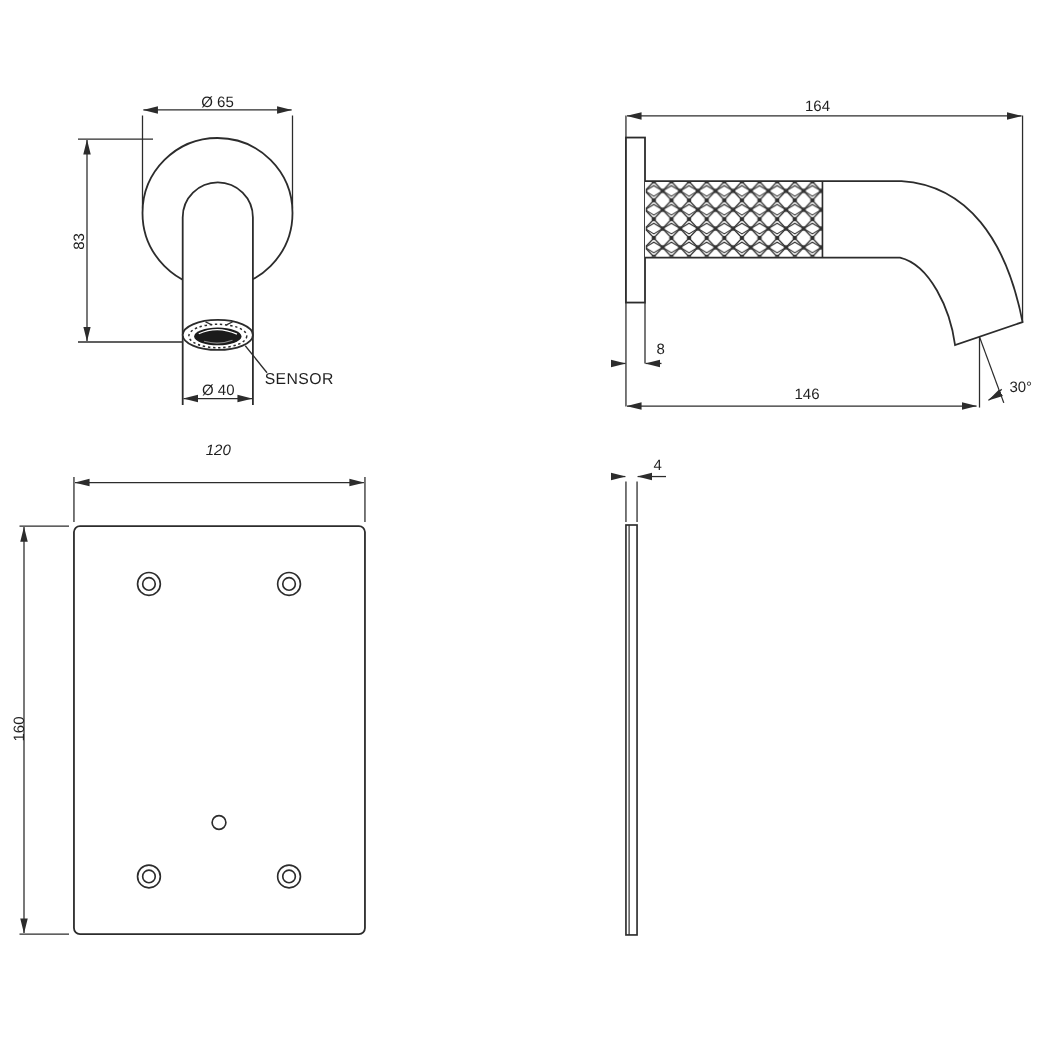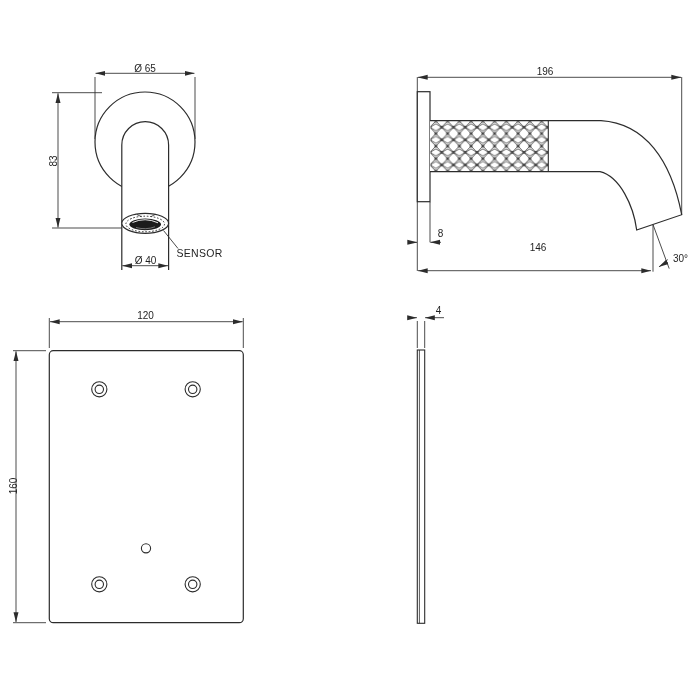--- a/index.html
+++ b/index.html
@@ -132,22 +132,22 @@
       <rect x="417.3" y="350" width="7.4" height="273.3" fill="#ffffff" stroke-width="1.1"></rect>
       <line x1="419.4" y1="350" x2="419.4" y2="623.3" stroke-width="0.8"></line>
     </g>
   </svg>
 
   <div class="lbl" style="left:145px;top:68.5px;">Ø 65</div>
   <div class="lbl rot" style="left:53.5px;top:161px;">83</div>
   <div class="lbl" style="left:145.5px;top:260.5px;">Ø 40</div>
   <div class="lbl sensor" style="left:199.5px;top:252.5px;">SENSOR</div>
 
-  <div class="lbl" style="left:545px;top:71.5px;">196</div>
+  <div class="lbl" style="left:545px;top:71.5px;">164</div>
   <div class="lbl" style="left:440.5px;top:234px;">8</div>
-  <div class="lbl" style="left:538px;top:248px;">146</div>
+  <div class="lbl" style="left:538px;top:264px;">146</div>
   <div class="lbl" style="left:680.5px;top:258.5px;">30°</div>
 
-  <div class="lbl" style="left:145.5px;top:316px;">120</div>
+  <div class="lbl" style="left:145.5px;top:301px;font-style:italic;">120</div>
   <div class="lbl rot" style="left:13.5px;top:486px;">160</div>
   <div class="lbl" style="left:438.5px;top:311px;">4</div>
 
 </div>
 
 </body></html>

